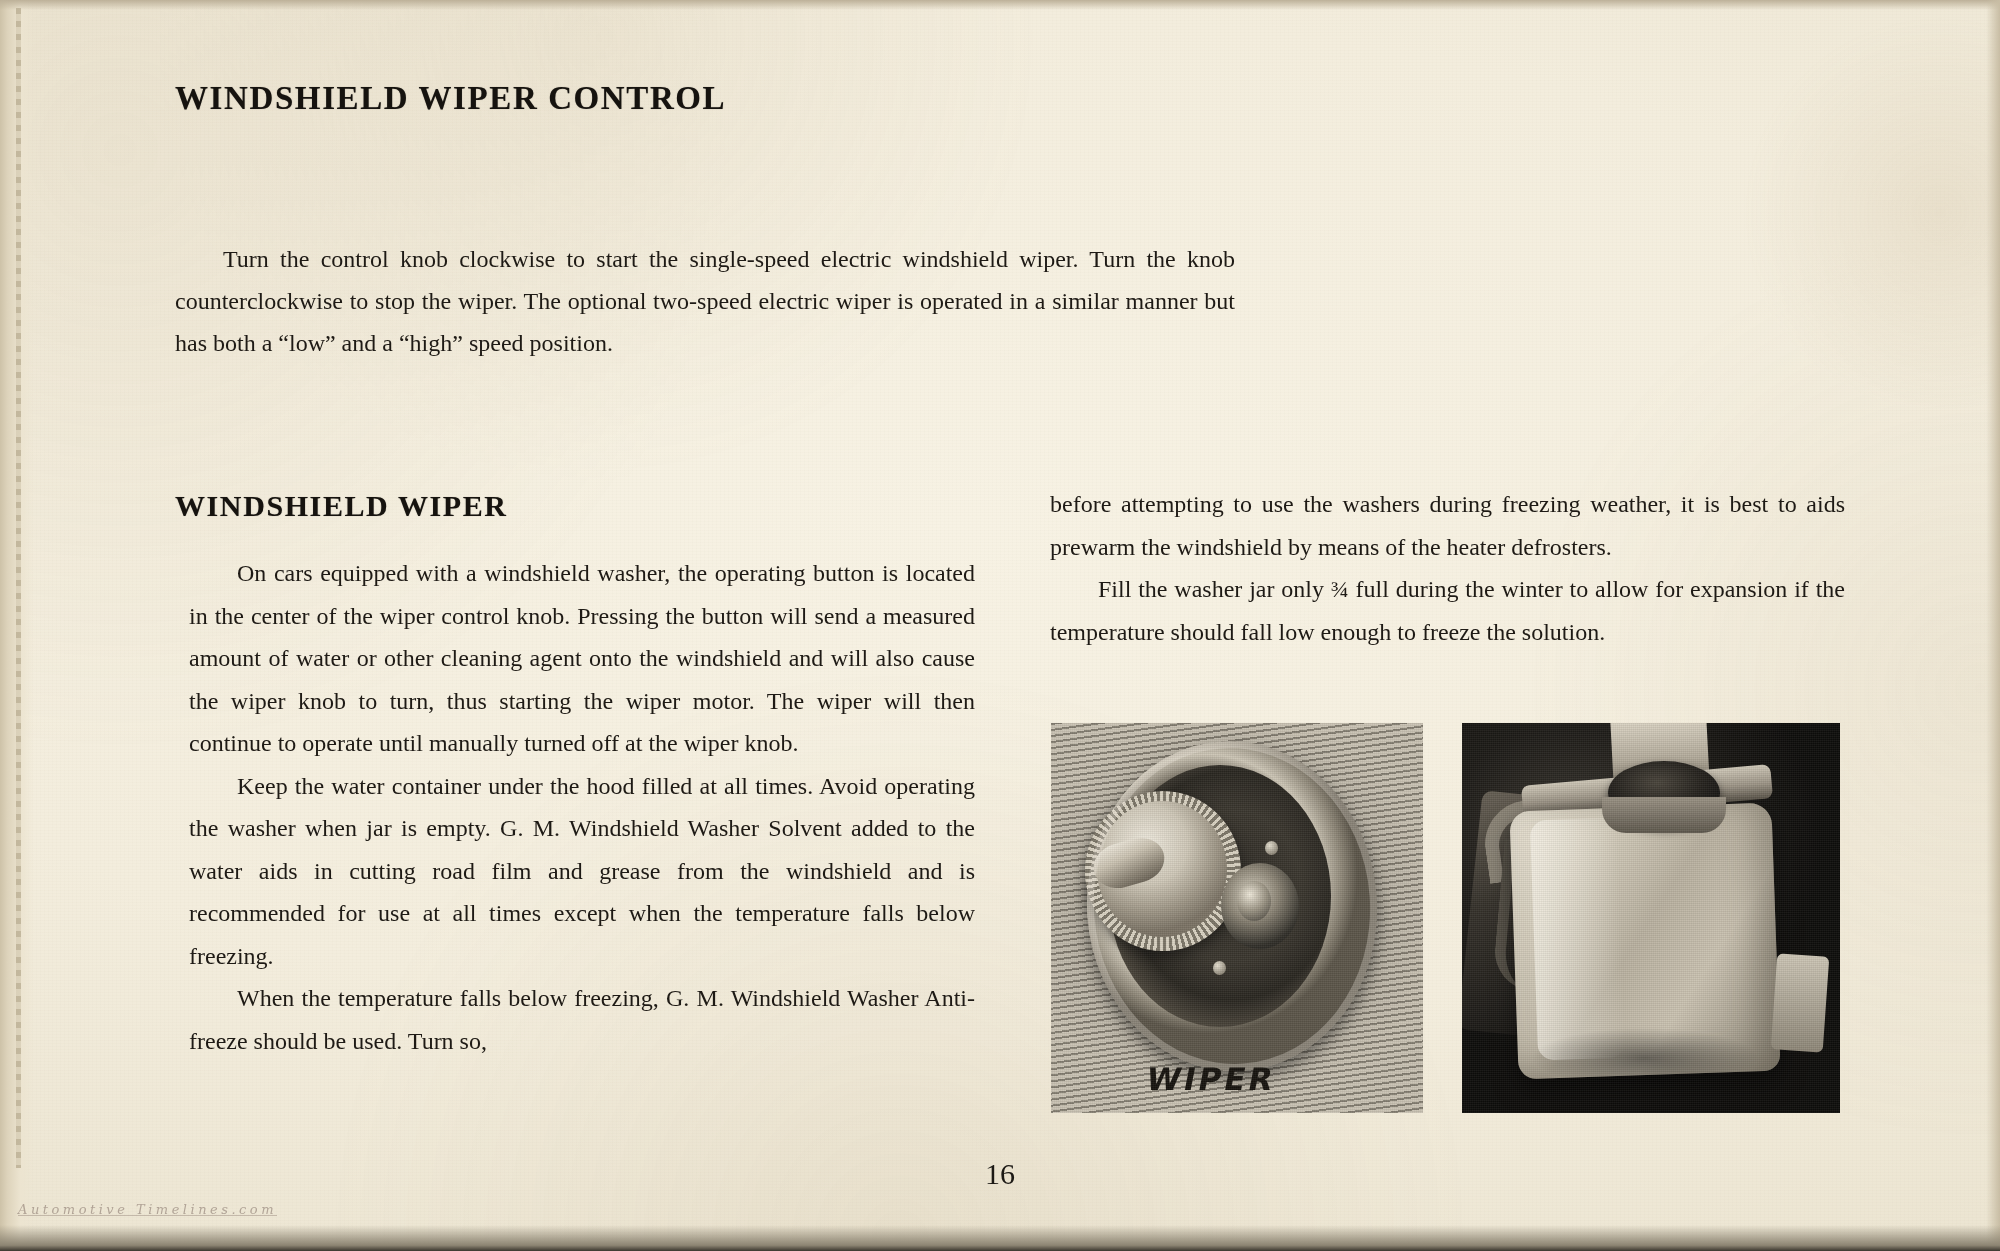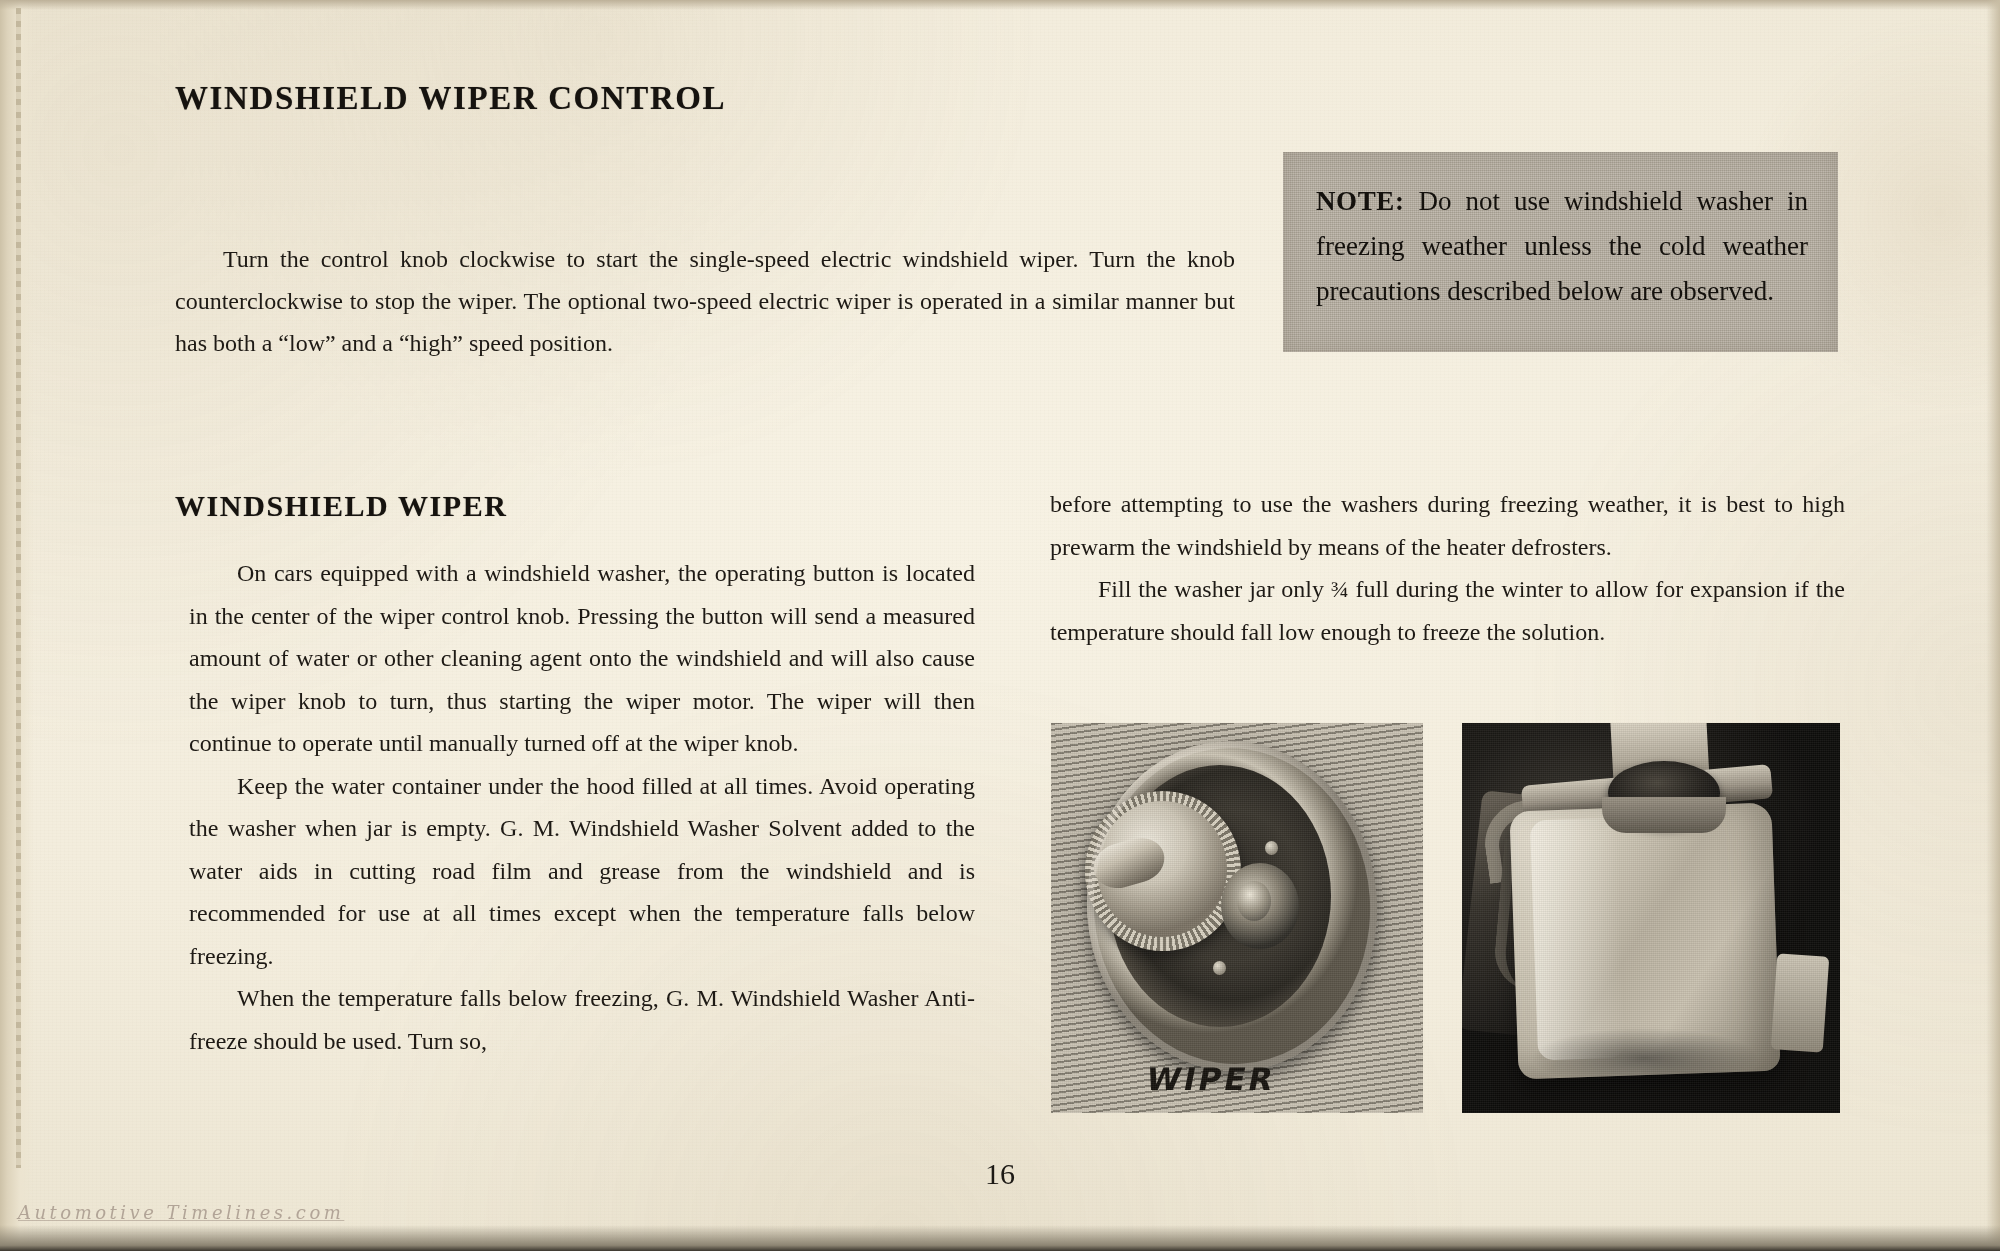--- a/index.html
+++ b/index.html
@@ -399,21 +399,21 @@
     font-size: 30px;
     color: #1c1915;
   }
 
   #watermark {
     position: absolute;
     left: 18px;
     top: 1202px;
     font-family: "DejaVu Serif", serif;
     font-style: italic;
-    font-size: 18px;
+    font-size: 13px;
     letter-spacing: 3.5px;
     color: rgba(120,100,92,.5);
     text-decoration: underline;
     text-decoration-color: rgba(120,100,92,.35);
   }
 </style>
 </head>
 <body>
 
 <div id="page">
@@ -430,39 +430,34 @@
   <div id="content">
 
     <h1 class="section-title" id="title-wiper-control">WINDSHIELD WIPER CONTROL</h1>
 
     <div id="intro-col">
       <div class="body-text">
         <p class="indent">Turn the control knob clockwise to start the single-speed electric windshield wiper. Turn the knob counterclockwise to stop the wiper. The optional two-speed electric wiper is operated in a similar manner but has both a “low” and a “high” speed position.</p>
       </div>
     </div>
 
-    <aside id="note-box">
-      <div id="note-text">
-        <span class="note-label">NOTE:</span><span> Do not use windshield washer in freezing weather unless the cold weather precautions described below are observed.</span>
-      </div>
-    </aside>
 
     <h2 class="section-title" id="title-washer">WINDSHIELD WIPER</h2>
 
     <div id="left-col">
       <div class="body-text">
         <p class="indent">On cars equipped with a windshield washer, the operating button is located in the center of the wiper control knob. Pressing the button will send a measured amount of water or other cleaning agent onto the windshield and will also cause the wiper knob to turn, thus starting the wiper motor. The wiper will then continue to operate until manually turned off at the wiper knob.</p>
         <p class="indent">Keep the water container under the hood filled at all times. Avoid operating the washer when jar is empty. G. M. Windshield Washer Solvent added to the water aids in cutting road film and grease from the windshield and is recommended for use at all times except when the temperature falls below freezing.</p>
         <p class="indent">When the temperature falls below freezing, G. M. Windshield Washer Anti-freeze should be used. Turn so,</p>
       </div>
     </div>
 
     <div id="right-col">
       <div class="body-text">
-        <p>before attempting to use the washers during freezing weather, it is best to high prewarm the windshield by means of the heater defrosters.</p>
+        <p>before attempting to use the washers during freezing weather, it is best to aids prewarm the windshield by means of the heater defrosters.</p>
         <p class="indent">Fill the washer jar only ¾ full during the winter to allow for expansion if the temperature should fall low enough to freeze the solution.</p>
       </div>
     </div>
 
     <figure class="photo" id="photo-wiper-knob" style="margin:0;">
       <div class="halftone">
         <div id="knob-bg"></div>
         <div id="knob-bg-shade"></div>
         <div id="knob-outer"></div>
         <div id="knob-face"></div>

